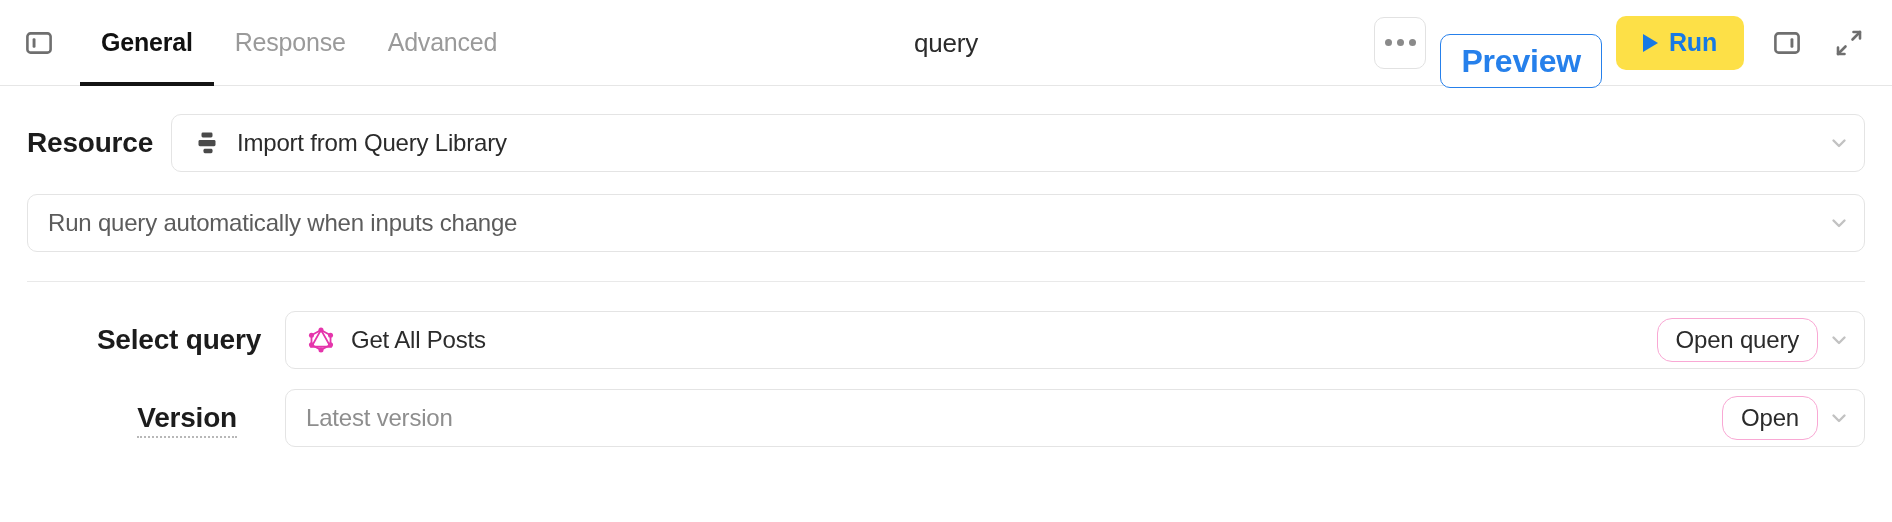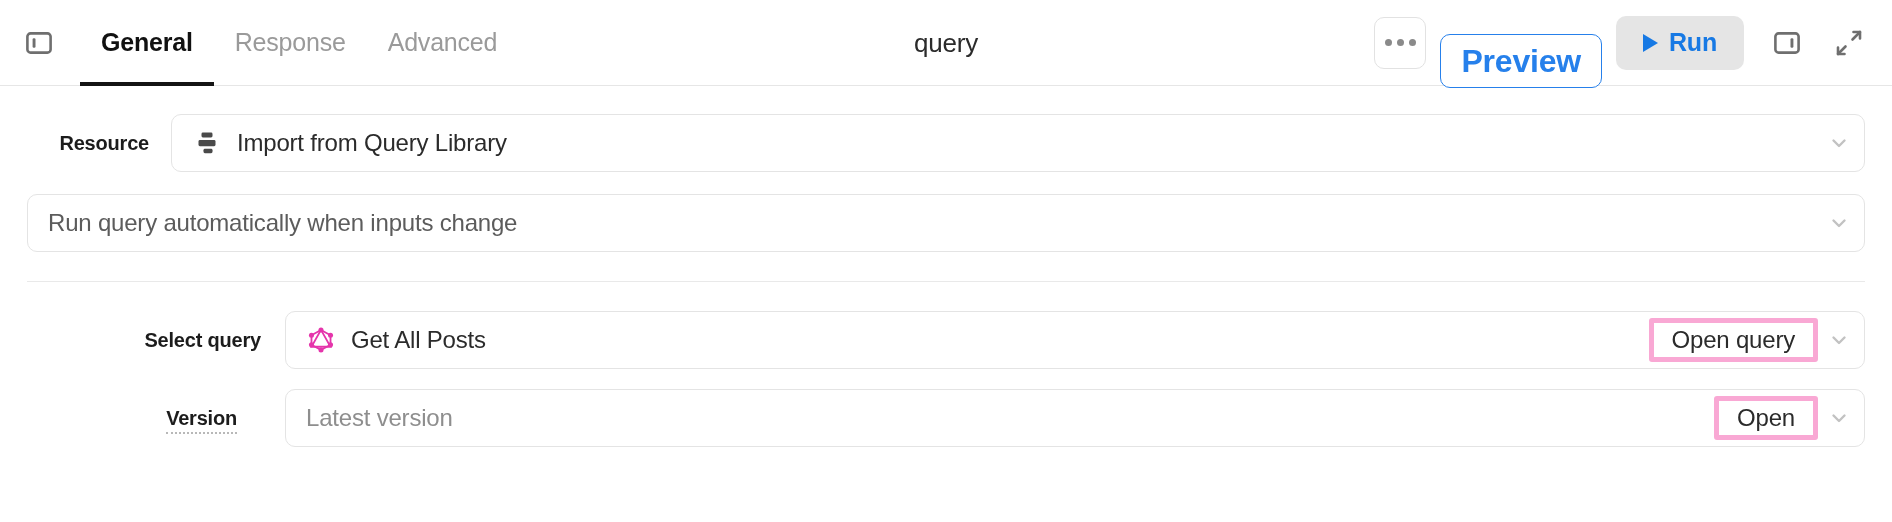--- a/index.html
+++ b/index.html
@@ -132,21 +132,21 @@
     letter-spacing: -0.2px;
     margin-top: 37px;
   }
 
   .btn-run {
     height: 54px;
     min-width: 128px;
     padding: 0 22px;
     border: none;
     border-radius: 10px;
-    background: #e5e5e5;
+    background: #fde047;
     color: #1779e4;
     font-size: 25px;
     font-weight: 700;
     font-family: inherit;
     display: flex;
     align-items: center;
     justify-content: center;
     gap: 11px;
     cursor: pointer;
     letter-spacing: -0.2px;
@@ -173,21 +173,21 @@
   .body {
     padding: 0 27px;
   }
 
   .row {
     display: flex;
     align-items: center;
   }
 
   .field-label {
-    font-size: 20px;
+    font-size: 28px;
     color: #1c1c1c;
     font-weight: 700;
     text-align: right;
     flex: 0 0 auto;
     letter-spacing: -0.2px;
   }
   .field-label.dotted {
     border-bottom: 2px dotted #b8b8b8;
     padding-bottom: 3px;
     line-height: 1.05;
@@ -223,22 +223,22 @@
     flex: 0 0 auto;
     display: flex;
     align-items: center;
     justify-content: center;
     margin-left: 6px;
   }
 
   .inline-btn {
     height: 44px;
     padding: 0 18px;
-    border: 5px solid #f9a8d4;
-    border-radius: 3px;
+    border: 1px solid #f9a8d4;
+    border-radius: 15px;
     background: #ffffff;
     font-size: 24px;
     font-family: inherit;
     color: #2b2b2b;
     display: flex;
     align-items: center;
     cursor: pointer;
     flex: 0 0 auto;
     margin-right: 2px;
     letter-spacing: -0.2px;

